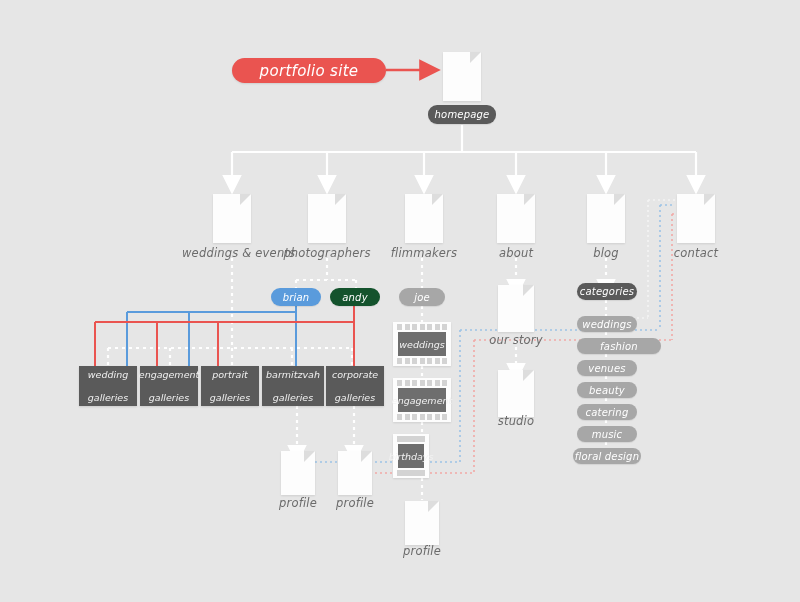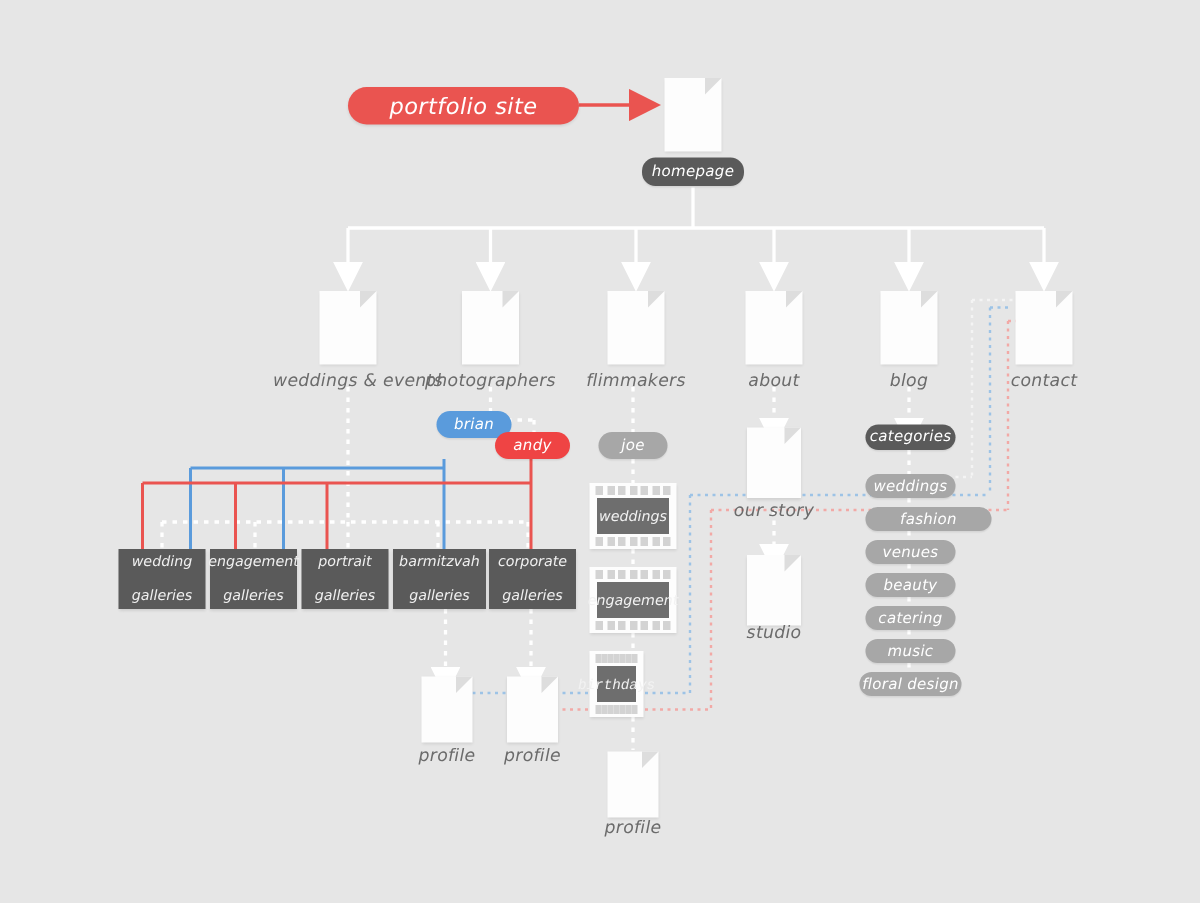--- a/index.html
+++ b/index.html
@@ -44,21 +44,21 @@
     color:#ffffff;
     font-style:italic;
     font-size:10px;
     display:flex;align-items:center;justify-content:center;
     white-space:nowrap;
     letter-spacing:.2px;
     box-shadow:0 1px 1px rgba(0,0,0,.08);
   }
   .pill.dark{background:#5a5a5a;}
   .pill.blue{background:#5a9bdc;}
-  .pill.red{background:#ef4444;}
+  .pill.red{background:#14532d;}
   .pill.gray{background:#a7a7a7;}
 
   
   .banner{
     position:absolute;
     background:#ea5450;
     border-radius:16px;
     color:#ffffff;
     font-style:italic;
     font-size:15px;
@@ -248,21 +248,21 @@
       <div class="foldtop"></div>
   </div>
   <div class="caption" style="left:556px;top:246px;width:100px;">blog</div>
 
   <div class="page" style="left:677px;top:194px;width:38px;height:49px;">
     <div class="sheet" style="width:38px;height:49px;"></div>
       <div class="foldtop"></div>
   </div>
   <div class="caption" style="left:646px;top:246px;width:100px;">contact</div>
 
-  <div class="pill blue" style="left:271px;top:274px;width:50px;height:18px;margin-left:20px;">
+  <div class="pill blue" style="left:271px;top:288px;width:50px;height:18px;">
     <span>brian</span>
   </div>
   <div class="pill red" style="left:330px;top:288px;width:50px;height:18px;">
     <span>andy</span>
   </div>
   <div class="pill gray" style="left:399px;top:288px;width:46px;height:18px;">
     <span>joe</span>
   </div>
 
   <div class="gbox" style="left:79px;top:366px;width:58px;height:40px;">
@@ -327,21 +327,21 @@
         <i></i>
         <i></i>
         <i></i>
         <i></i>
         <i></i>
         <i></i>
         <i></i>
       </div>
   </div>
 
-  <div class="film" style="left:393px;top:434px;width:36px;height:44px;font-family:Liberation Mono, monospace;">
+  <div class="film" style="left:393px;top:434px;width:36px;height:44px;">
     <div class="perf" style="top:2px;">
         <i></i>
         <i></i>
         <i></i>
         <i></i>
         <i></i>
         <i></i>
         <i></i>
       </div>
     <div class="frame">

